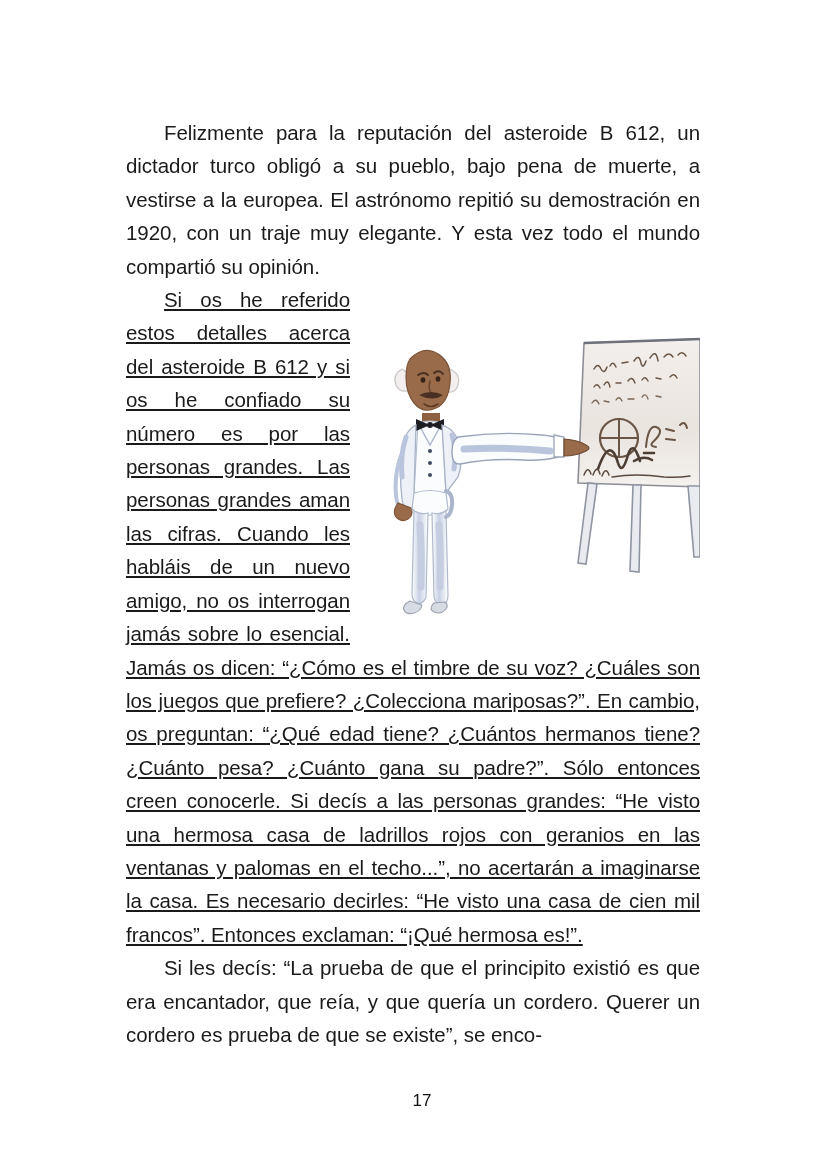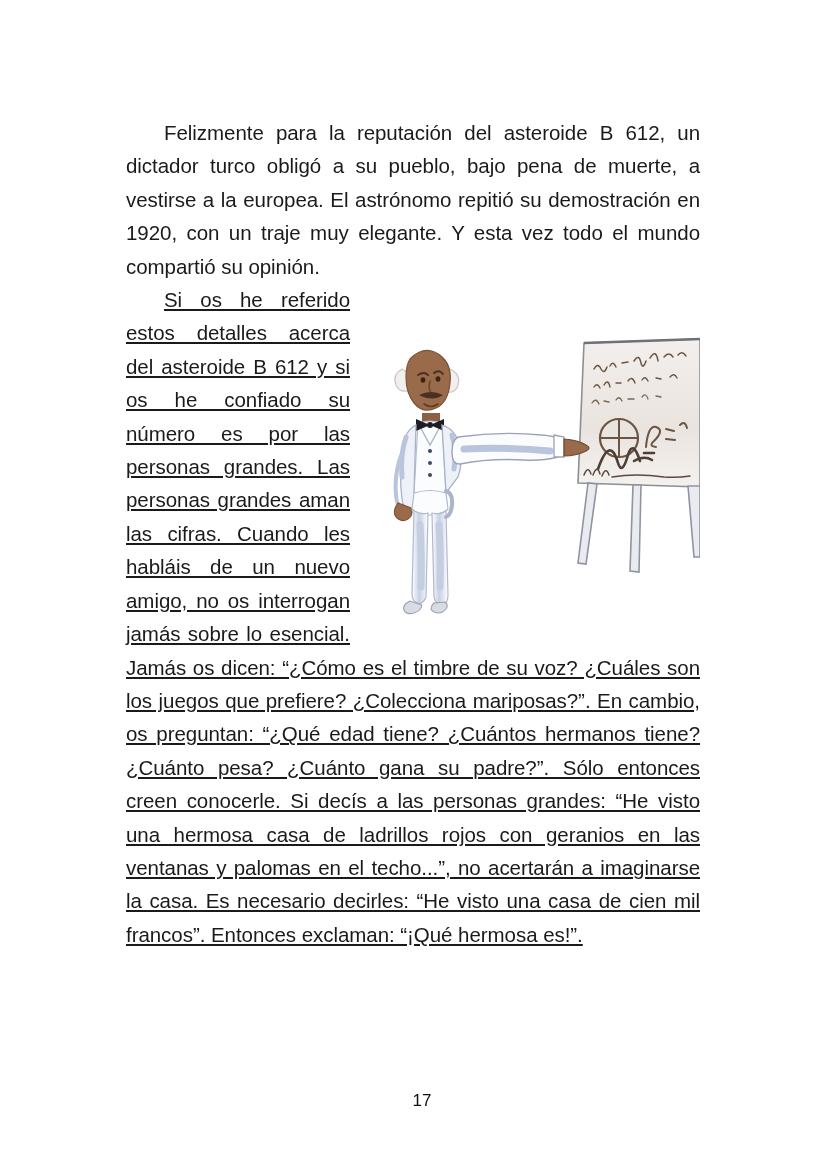--- a/index.html
+++ b/index.html
@@ -239,18 +239,19 @@
           <path d="M58 166 q7 2 6 14 q-1 10 -6 12" fill="none" stroke="#aab4ca" stroke-width="4" stroke-linecap="round"></path>
 
           <path d="M22 276 q-8 4 -6 9 q2 5 10 3 q7 -2 8 -8 z" fill="#d7dbe4" stroke="#9aa0ad" stroke-width="1.1"></path>
           <path d="M46 278 q-6 6 0 9 q7 3 12 -3 q3 -4 -1 -7 z" fill="#d7dbe4" stroke="#9aa0ad" stroke-width="1.1"></path>
         </g>
       </svg>
     </div>
 
     <p class="body-par flow">Si os he referido estos detalles acerca del asteroide B 612 y si os he confiado su número es por las personas grandes. Las personas grandes aman las cifras. Cuando les habláis de un nuevo amigo, no os interrogan jamás sobre lo esencial. Jamás os dicen: “¿Cómo es el timbre de su voz? ¿Cuáles son los juegos que prefiere? ¿Colecciona mariposas?”. En cambio, os preguntan: “¿Qué edad tiene? ¿Cuántos hermanos tiene? ¿Cuánto pesa? ¿Cuánto gana su padre?”. Sólo entonces creen conocerle. Si decís a las personas grandes: “He visto una hermosa casa de ladrillos rojos con geranios en las ventanas y palomas en el techo...”, no acertarán a imaginarse la casa. Es necesario decirles: “He visto una casa de cien mil francos”. Entonces exclaman: “¡Qué hermosa es!”.</p>
 
+    <p class="body-par">Si les decís: “La prueba de que el principito existió es que era encantador, que reía, y que quería un cordero. Querer un cordero es prueba de que se existe”, se enco-</p>
 
   </div>
 
   <div class="page-number">17</div>
 
 </div>
 
 </body></html>

